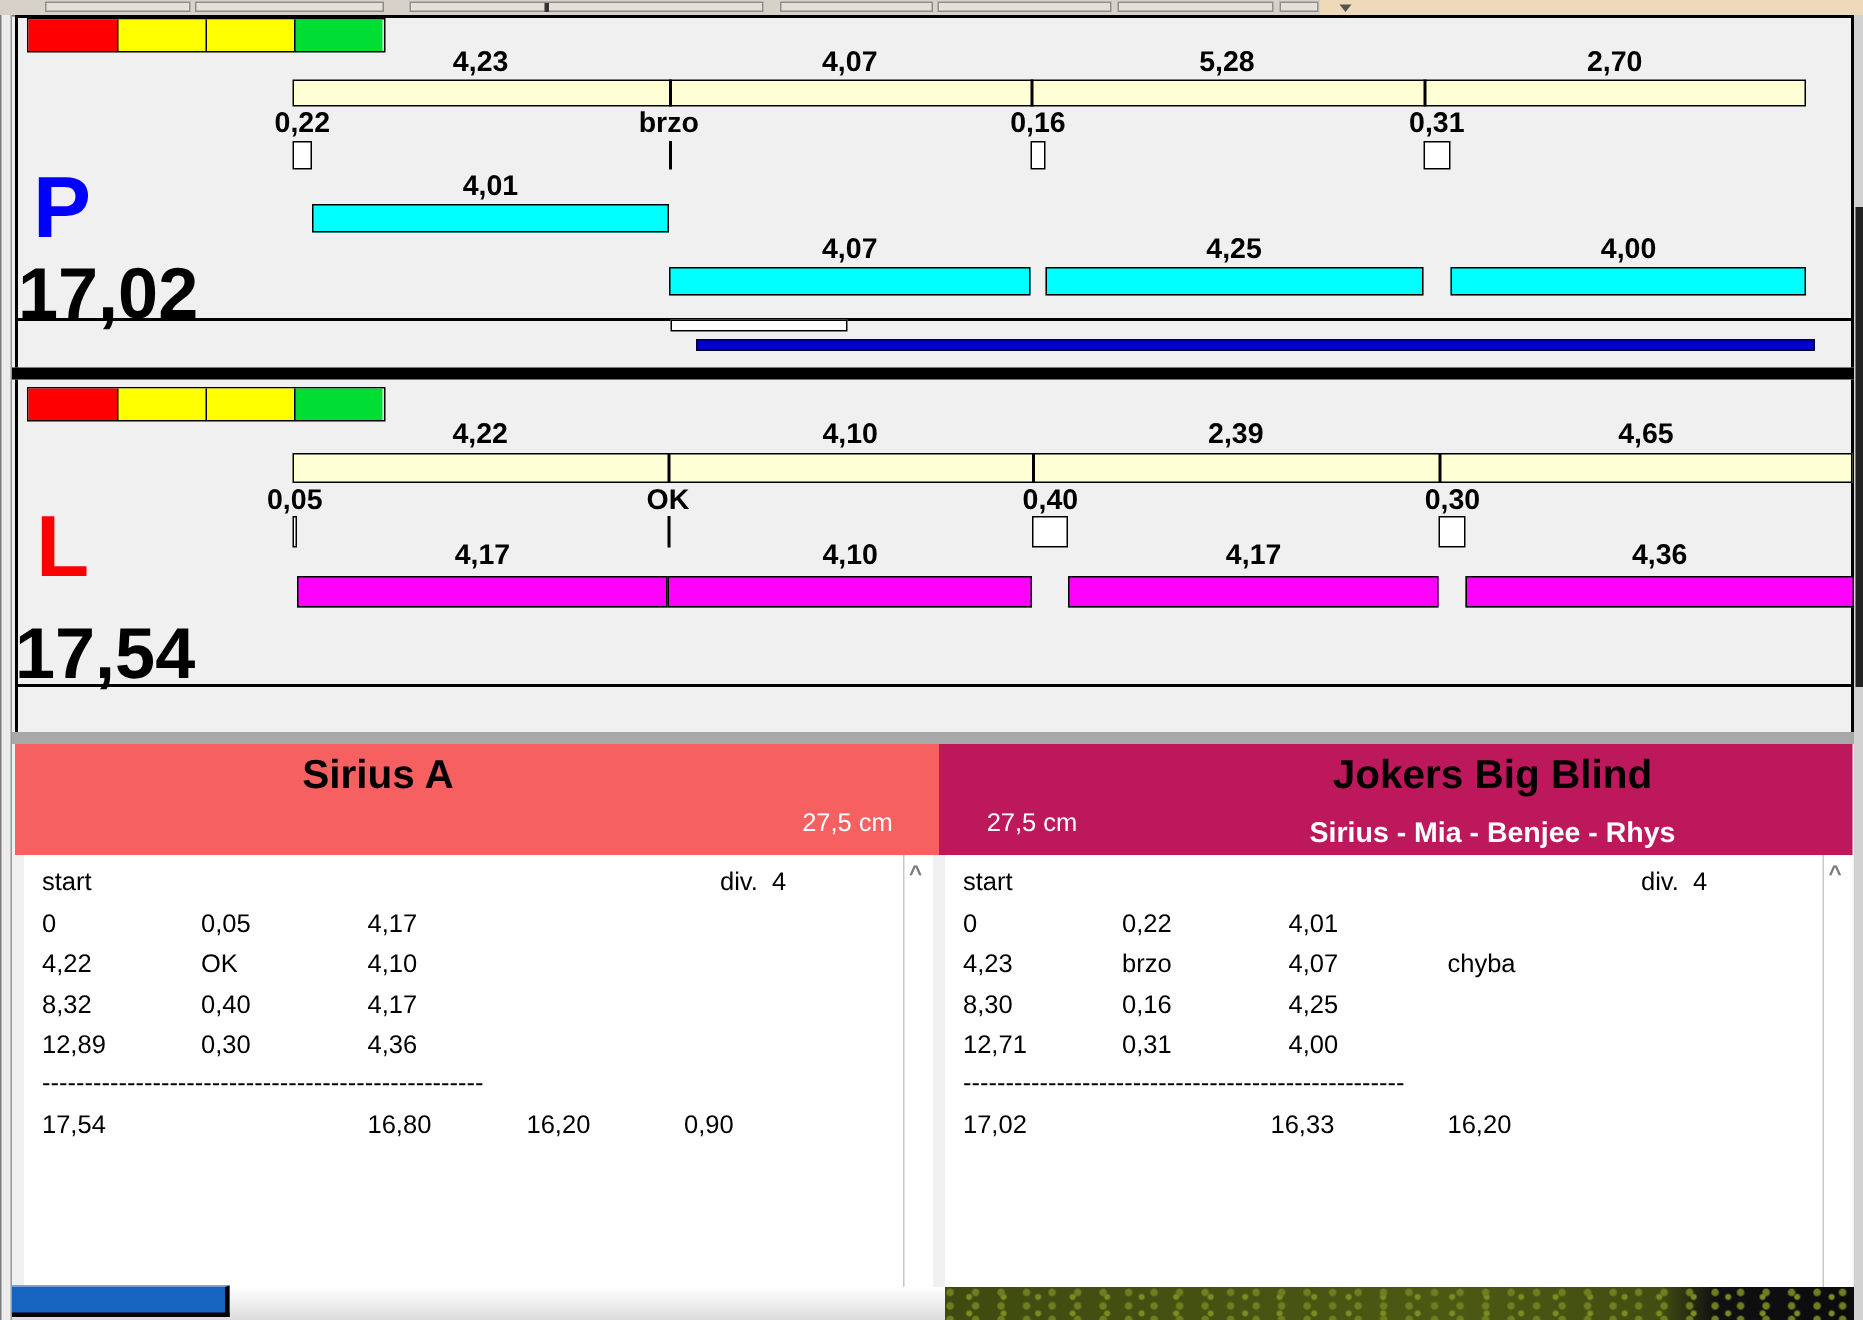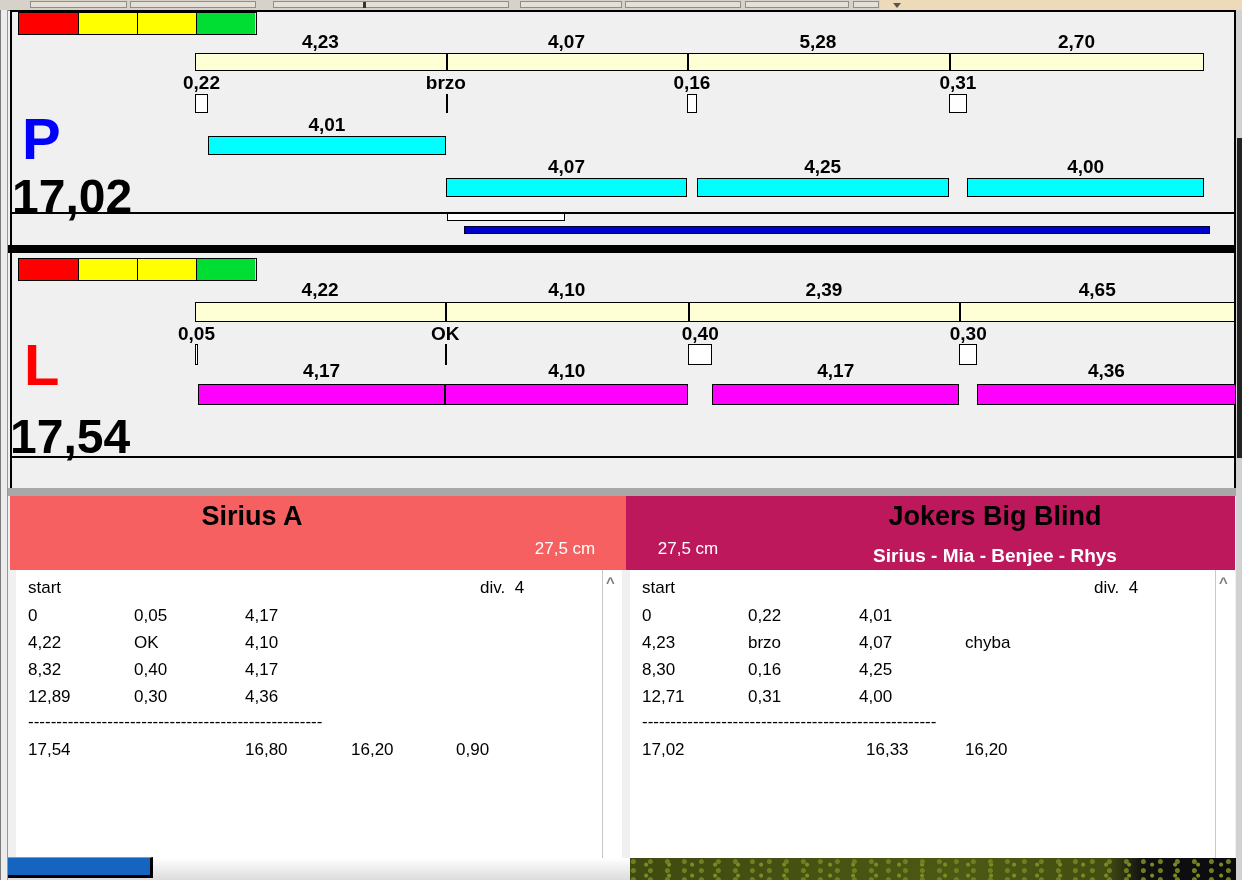--- a/index.html
+++ b/index.html
@@ -161,21 +161,21 @@
       <div class="cell" style="left: 229px; top: 63px;">4,07</div>
       <div class="cell" style="left: 335px; top: 63px;">chyba</div>
       <div class="cell" style="left: 12px; top: 90px;">8,30</div>
       <div class="cell" style="left: 118px; top: 90px;">0,16</div>
       <div class="cell" style="left: 229px; top: 90px;">4,25</div>
       <div class="cell" style="left: 12px; top: 117px;">12,71</div>
       <div class="cell" style="left: 118px; top: 117px;">0,31</div>
       <div class="cell" style="left: 229px; top: 117px;">4,00</div>
       <div class="cell" style="left: 12px; top: 142px;">----------------------------------------------------</div>
       <div class="cell" style="left: 12px; top: 170px;">17,02</div>
-      <div class="cell" style="left: 236px; top: 170px; text-align: center;">16,33</div>
+      <div class="cell" style="left: 217px; top: 170px; text-align: center;">16,33</div>
       <div class="cell" style="left: 335px; top: 170px;">16,20</div>
       <div style="position: absolute; left: 585px; top: 0px; width: 1px; height: 288px; background: rgb(200, 200, 200);"></div>
       <div class="caret" style="left: 589px; top: 4px;">^</div>
     </div>
 
   <div class="abs" style="left:0px;top:858px;width:630px;height:22px;background:linear-gradient(180deg,#ffffff,#dcdcdc);"></div>
   <div class="abs" style="left:2px;top:857px;width:148px;height:17px;background:#1565c0;border-right:3px solid #000;border-bottom:3px solid #000;border-top:1px solid #6d9fd8;"></div>
   <div class="abs" style="left:630px;top:858px;width:612px;height:22px;
               background:
                 radial-gradient(circle at 20% 40%, #6f7e20 0 2px, transparent 3px) 0 0/17px 9px repeat,

